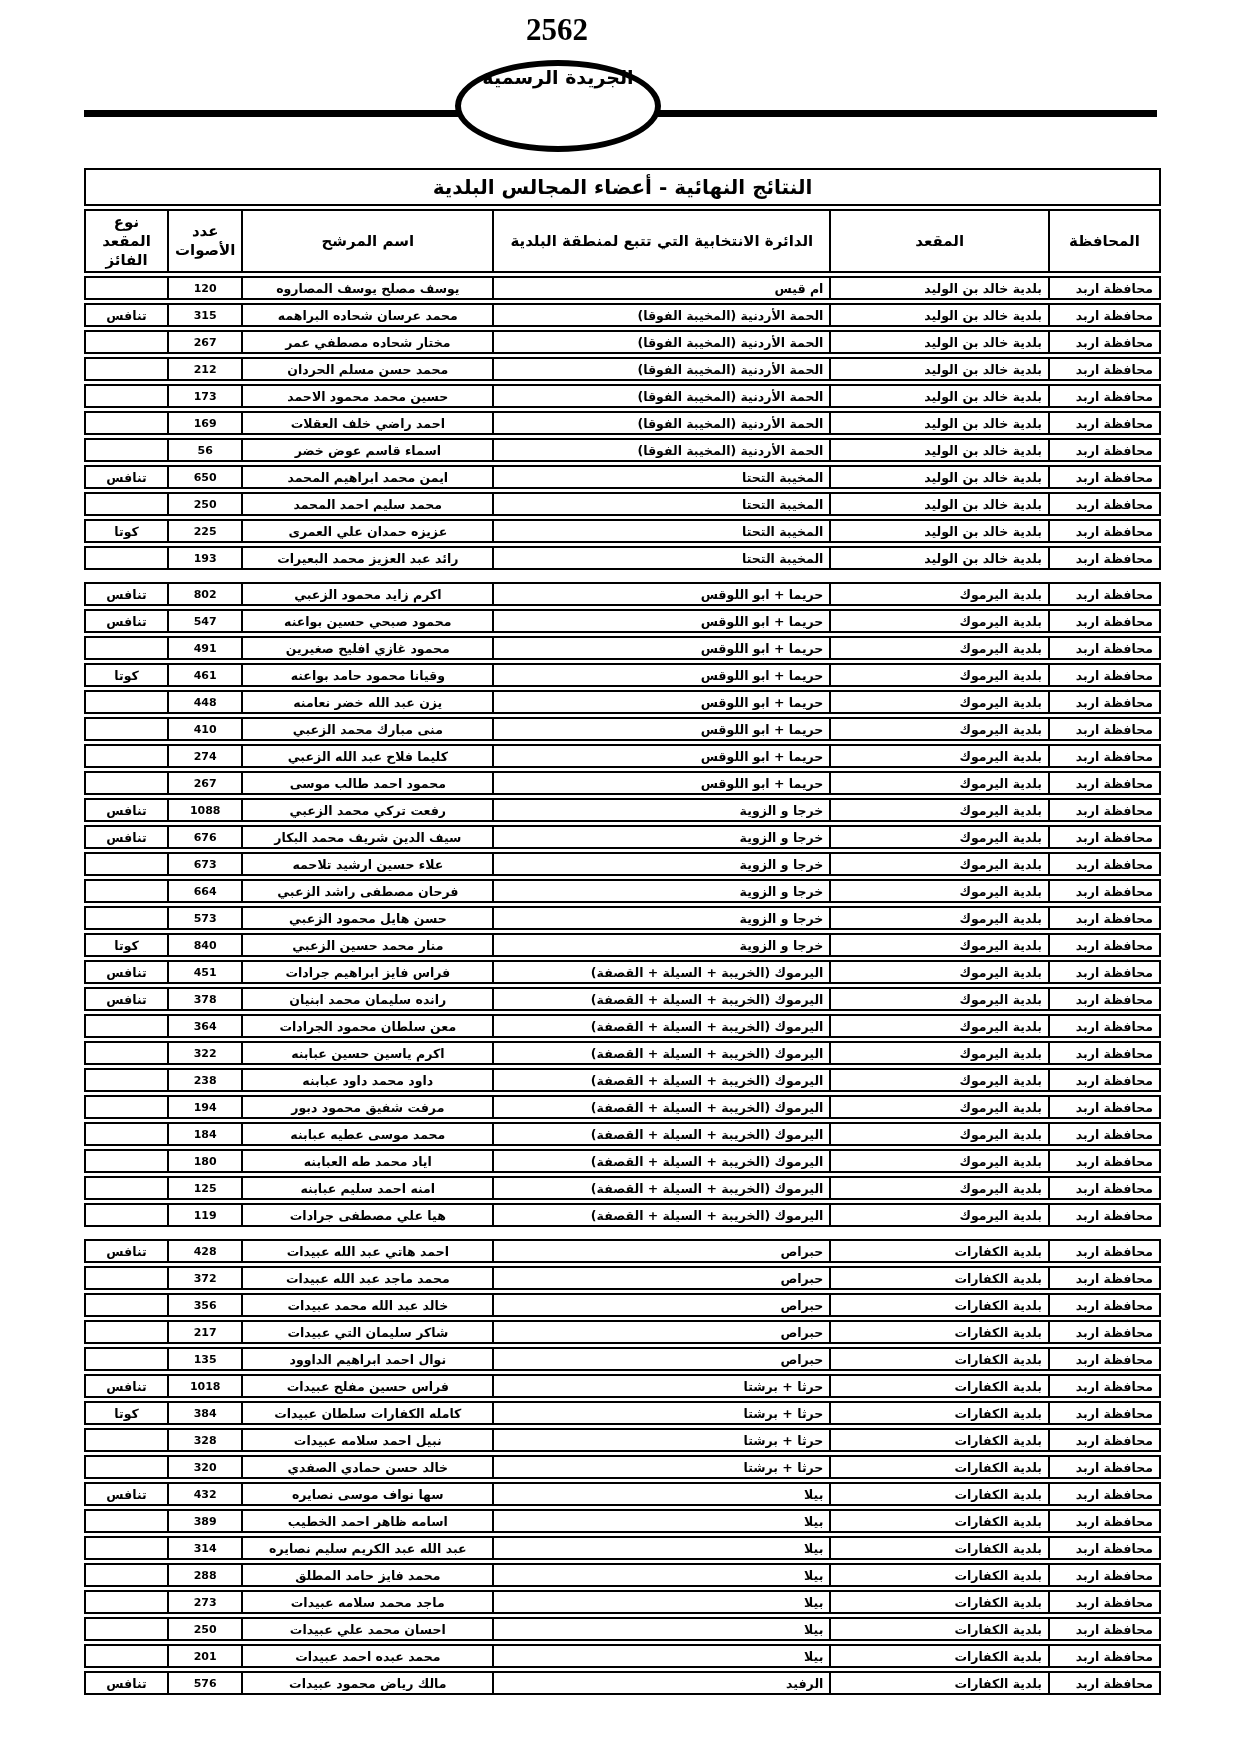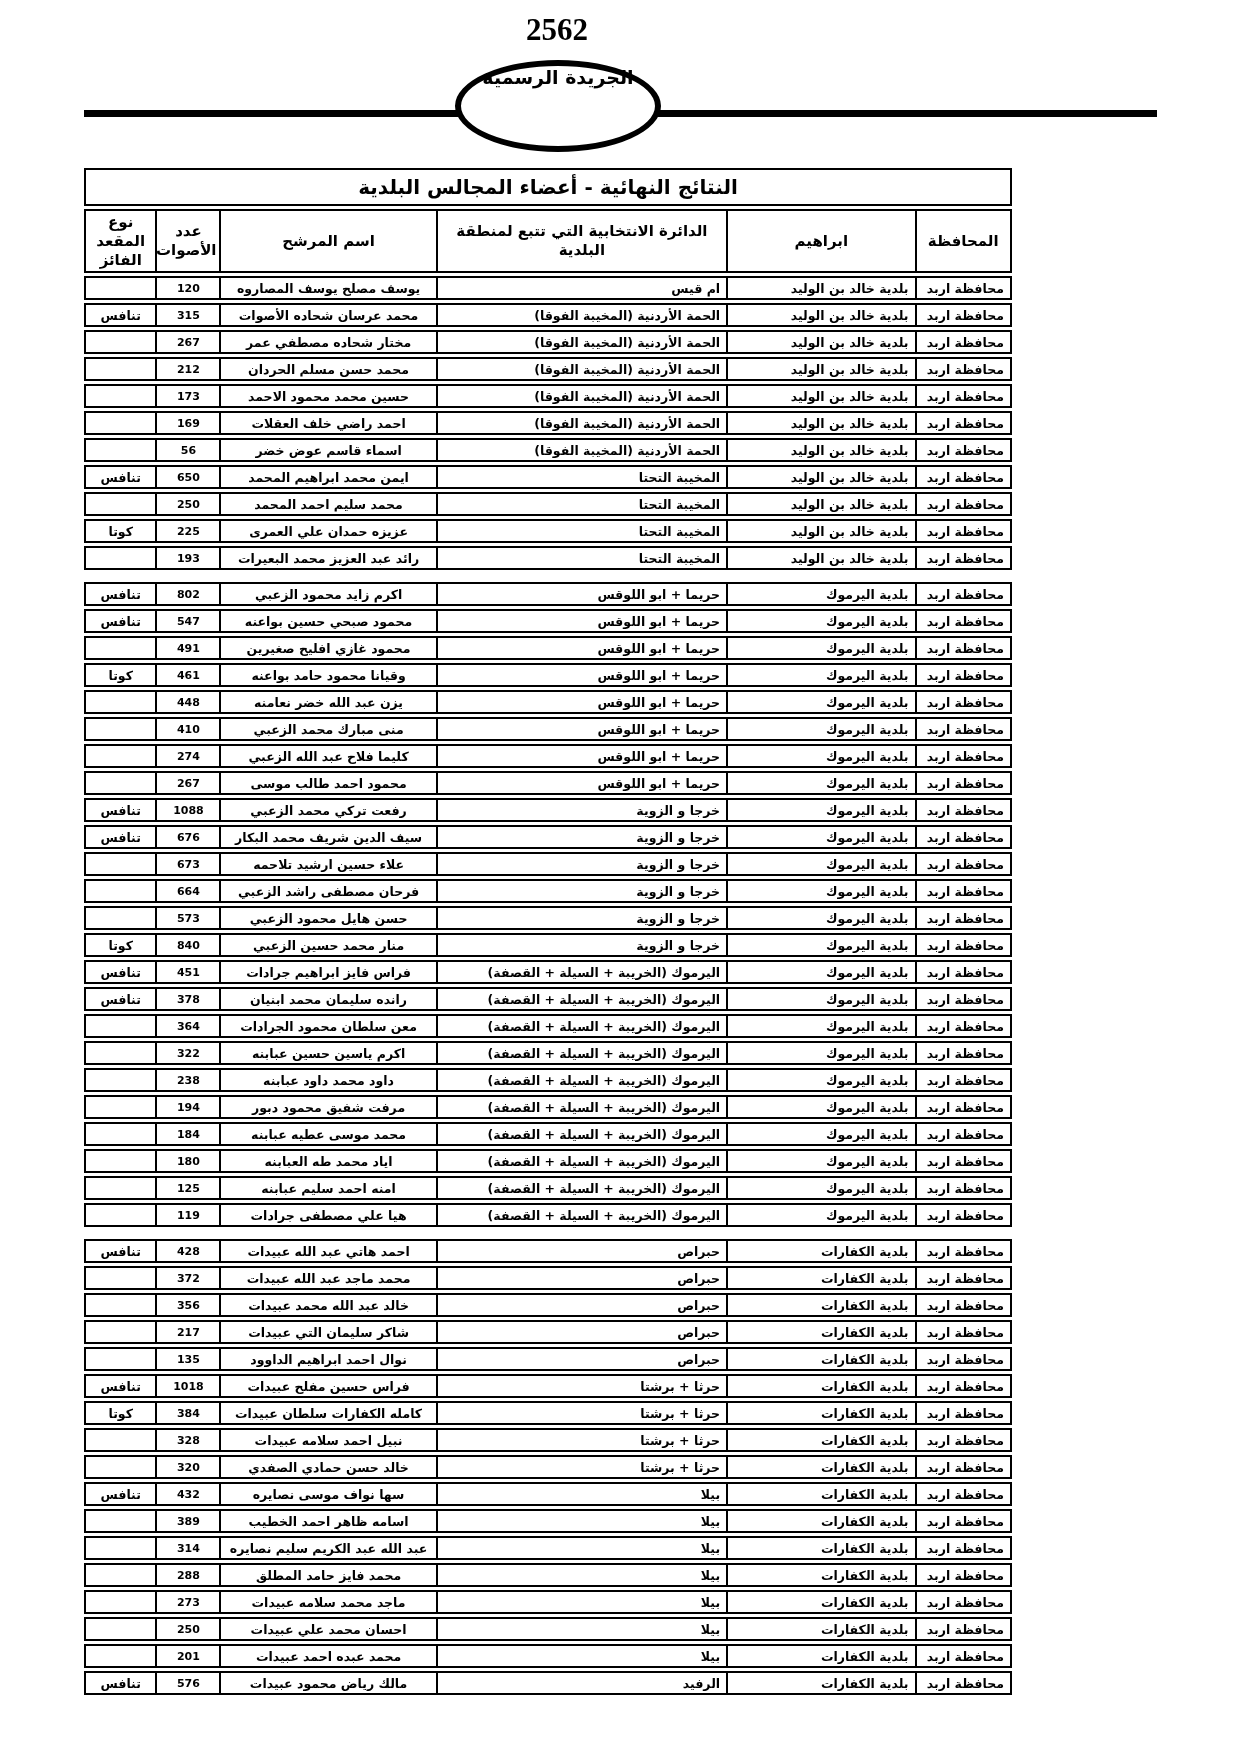--- a/index.html
+++ b/index.html
@@ -31,21 +31,21 @@
   .gazette-oval {
     position: absolute;
     top: 60px; left: 455px; width: 206px; height: 92px;
     background: #fff;
     border: 6px solid #000;
     border-radius: 50%;
     display: flex; justify-content: center;
     font-weight: bold; font-size: 19px;
   }
   
-  .results-wrap { position: absolute; top: 165px; left: 84px; width: 928px; }
+  .results-wrap { position: absolute; top: 165px; left: 84px; width: 1077px; }
   table.results {
     width: 100%;
     border-collapse: separate;
     border-spacing: 0 3px;
     table-layout: fixed;
     font-weight: bold;
   }
   col.c-gov   { width: 10.4%; }
   col.c-mun   { width: 20.3%; }
   col.c-dist  { width: 31.3%; }
@@ -109,41 +109,41 @@
       <col class="c-cand">
         <col class="c-votes">
         <col class="c-seat">
     </colgroup>
     <thead>
       <tr>
         <td class="title-cell" colspan="6">النتائج النهائية - أعضاء المجالس البلدية</td>
       </tr>
       <tr>
         <th class="colhead">المحافظة</th>
-        <th class="colhead">ابراهيم</th>
+        <th class="colhead">المقعد</th>
         <th class="colhead">الدائرة الانتخابية التي تتبع لمنطقة البلدية</th>
         <th class="colhead">اسم المرشح</th>
         <th class="colhead">عدد الأصوات</th>
         <th class="colhead">نوع المقعد الفائز</th>
       </tr>
     </thead>
     <tbody>
         <tr>
     <td class="cell gov">محافظة اربد</td>
     <td class="cell mun">بلدية خالد بن الوليد</td>
     <td class="cell dist">ام قيس</td>
     <td class="cell cand">يوسف مصلح يوسف المصاروه</td>
     <td class="cell votes">120</td>
     <td class="cell seat"></td>
   </tr>
         <tr>
     <td class="cell gov">محافظة اربد</td>
     <td class="cell mun">بلدية خالد بن الوليد</td>
     <td class="cell dist">الحمة الأردنية (المخيبة الفوقا)</td>
-    <td class="cell cand">محمد عرسان شحاده الأصوات</td>
+    <td class="cell cand">محمد عرسان شحاده البراهمه</td>
     <td class="cell votes">315</td>
     <td class="cell seat">تنافس</td>
   </tr>
         <tr>
     <td class="cell gov">محافظة اربد</td>
     <td class="cell mun">بلدية خالد بن الوليد</td>
     <td class="cell dist">الحمة الأردنية (المخيبة الفوقا)</td>
     <td class="cell cand">مختار شحاده مصطفي عمر</td>
     <td class="cell votes">267</td>
     <td class="cell seat"></td>

